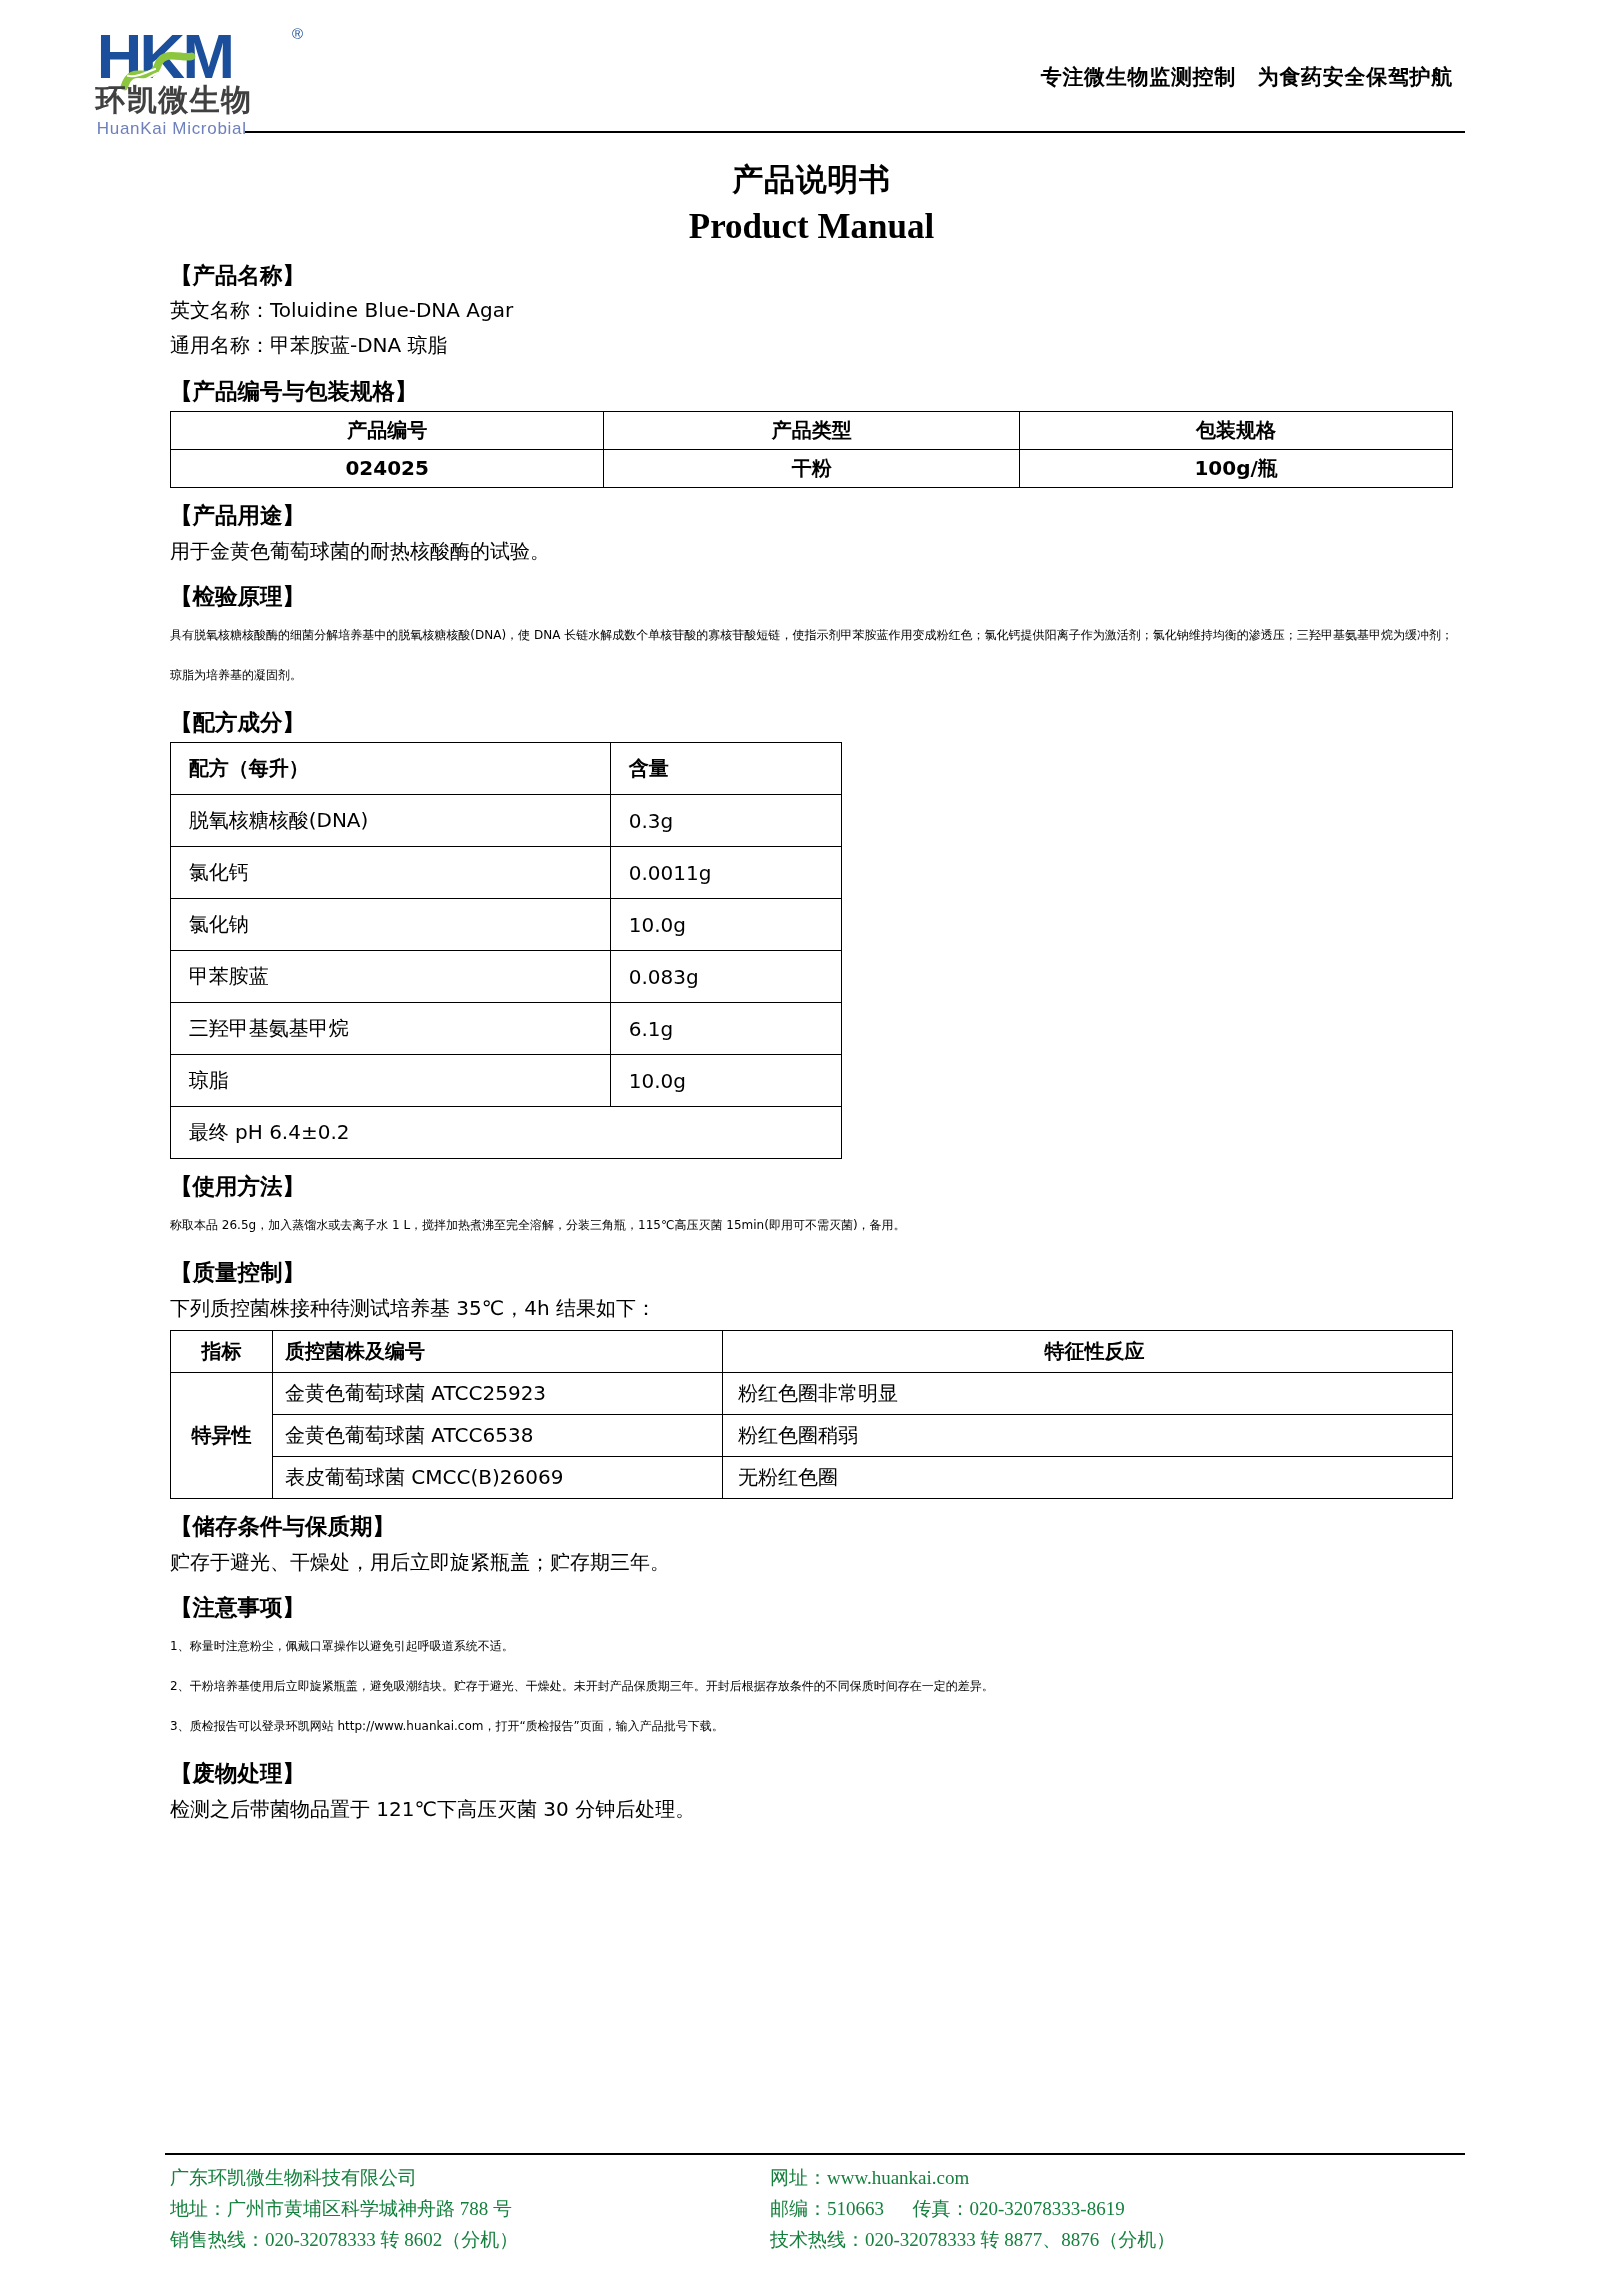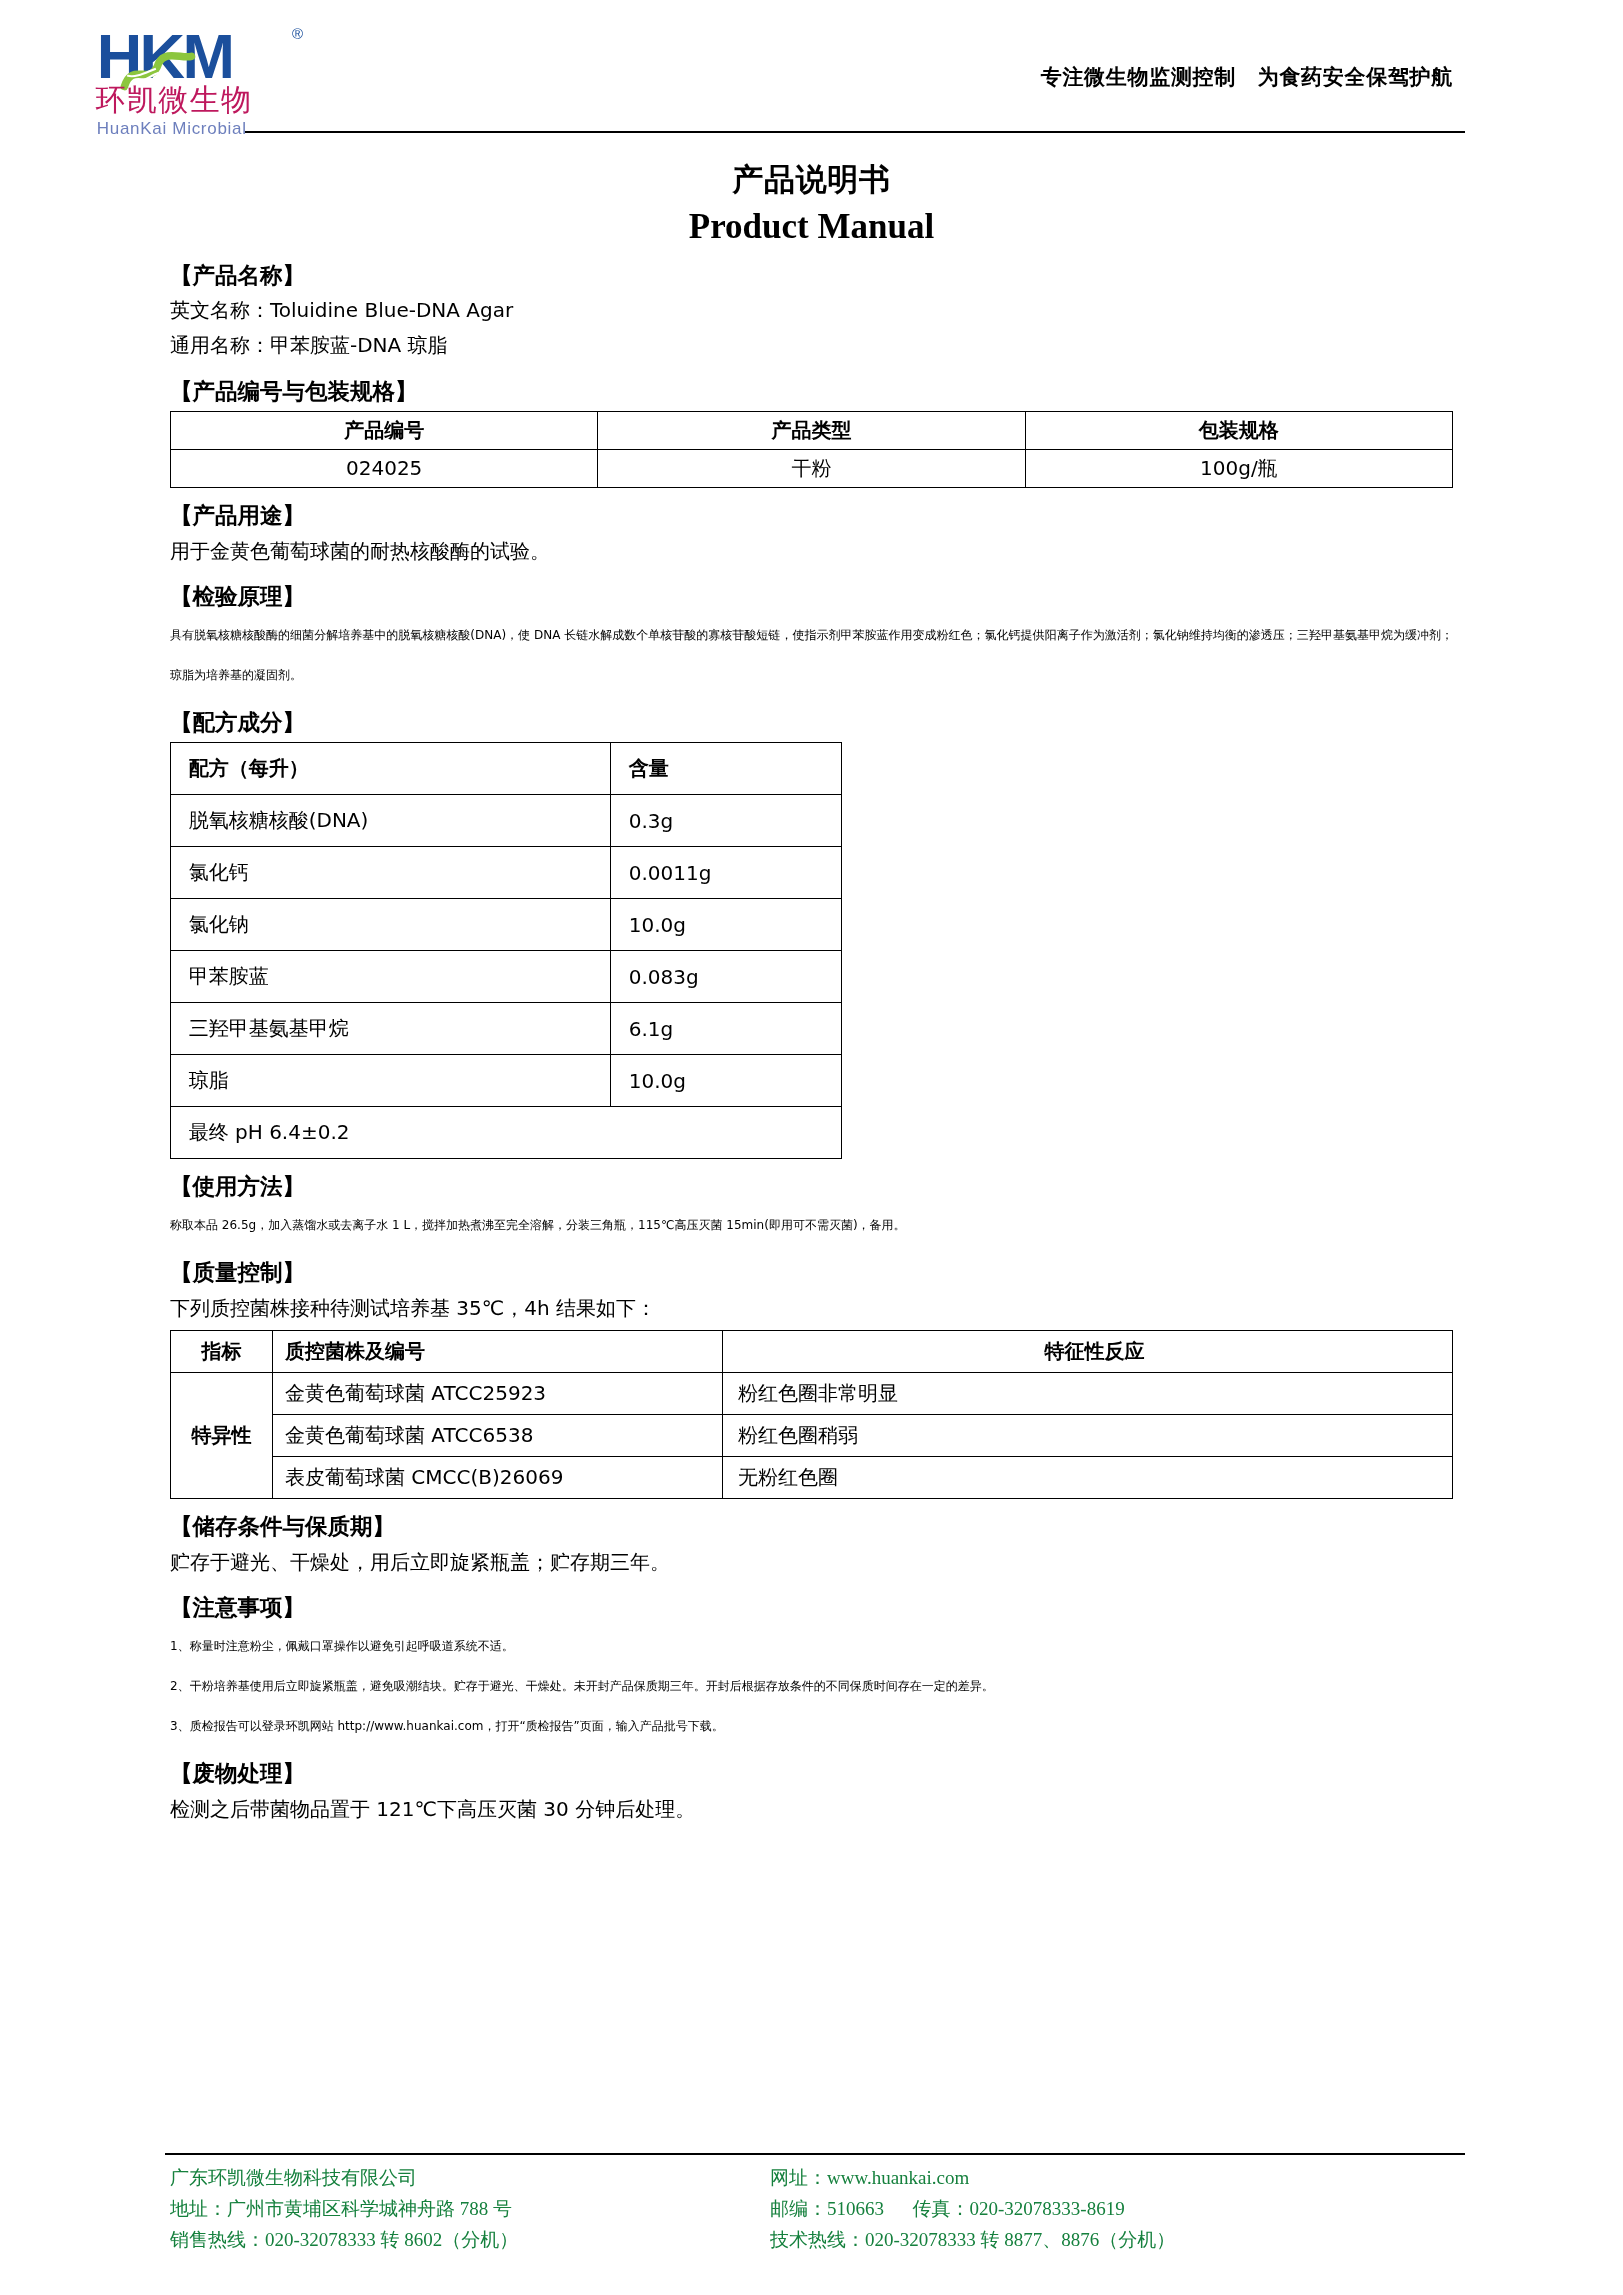--- a/index.html
+++ b/index.html
@@ -59,24 +59,24 @@
     position: absolute;
     left: 202px; top: 4.1px;
     font-size: 15px;
     color: #1b4f9c;
     font-family: "Liberation Sans", sans-serif;
   }
   .logo-cn {
     position: absolute;
     left: 5.5px; top: 65px;
     font-family: "DejaVu Sans", sans-serif;
-    font-weight: normal;
+    font-weight: bold;
     font-size: 30px;
     letter-spacing: 1.4px;
-    color: #be185d;
+    color: #404040;
     line-height: 1;
   }
   .logo-en {
     position: absolute;
     left: 6.8px; top: 100px;
     font-family: "Liberation Sans", sans-serif;
     font-size: 17px;
     letter-spacing: 0.7px;
     color: #6d7fbd;
     line-height: 1;
@@ -151,21 +151,21 @@
     border: 1.4px solid #000;
     text-align: center;
     font-family: "DejaVu Sans", sans-serif;
     height: 38px;
   }
   .tbl-spec th {
     font-weight: bold;
     font-size: 20px;
   }
   .tbl-spec td {
-    font-weight: normal;
+    font-weight: bold;
     font-size: 20px;
   }
 
   .tbl-formula {
     width: 672px;
     margin-top: 4.1px;
   }
   .tbl-formula th, .tbl-formula td {
     border: 1.4px solid #000;
     text-align: left;

